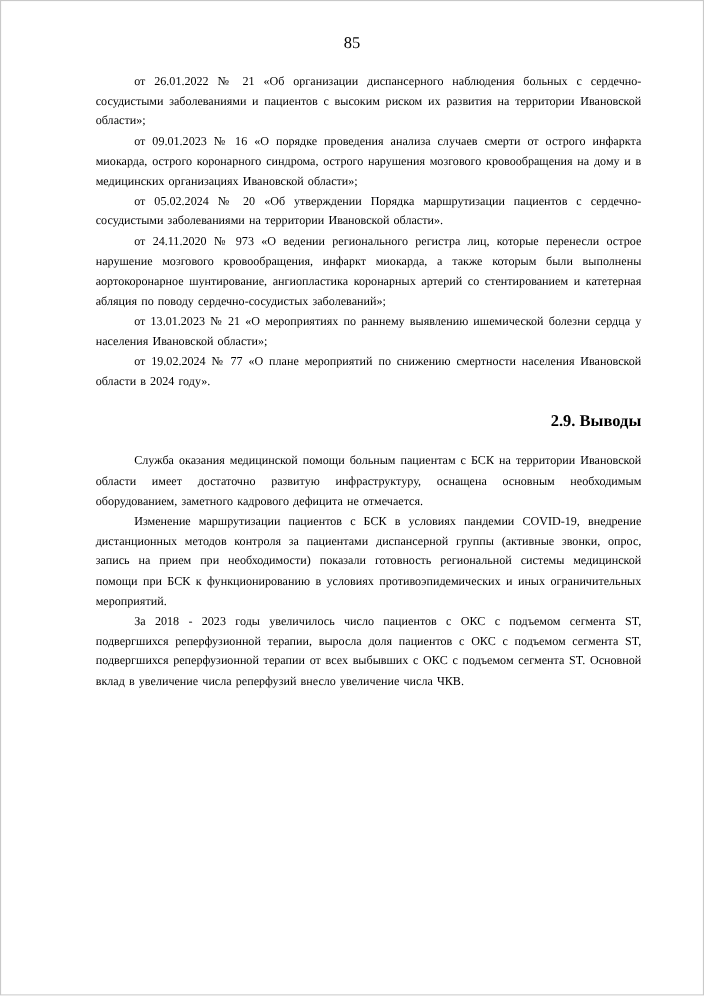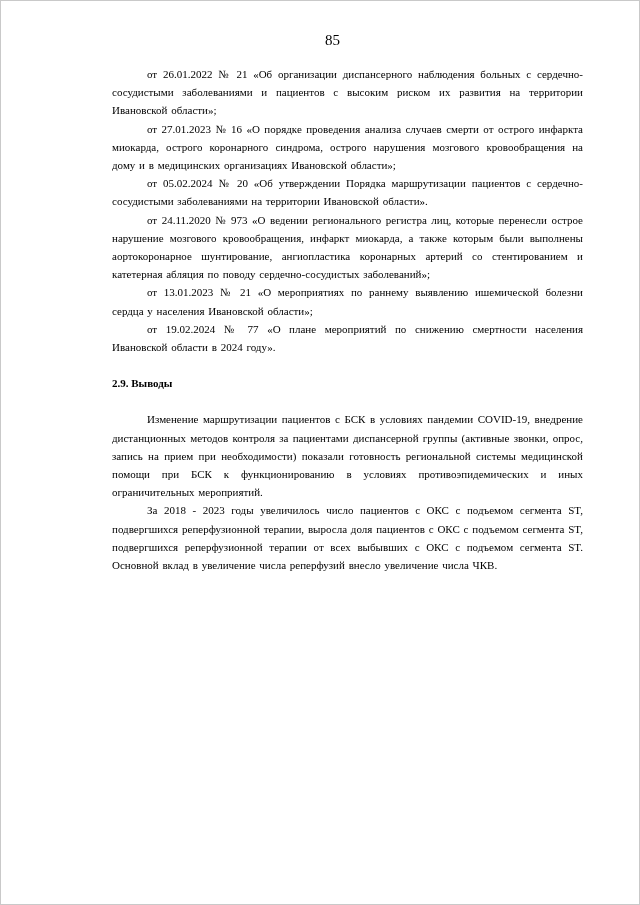--- a/index.html
+++ b/index.html
@@ -8,21 +8,21 @@
     background: #ededed;
   }
   .page {
     position: relative;
     width: 640px;
     height: 905px;
     margin: 0 auto;
     background: #ffffff;
     border: 1px solid #c9c9c9;
     box-sizing: border-box;
-    padding: 30px 56px 0 111px;
+    padding: 30px 56px 0 86px;
     font-family: "Liberation Serif", "DejaVu Serif", serif;
     color: #000000;
     overflow: hidden;
   }
   .page-number {
     margin-left: -86px;   
     margin-right: -56px;
     text-align: center;
     font-size: 15px;
     line-height: 18px;
@@ -30,39 +30,40 @@
   }
   p.para {
     margin: 0;
     text-indent: 35px;
     text-align: justify;
     font-size: 11px;
     line-height: 18.2px;
     word-spacing: 1px;
   }
   h2.section-heading {
-    font-size: 11px;
+    font-size: 15px;
     line-height: 18.2px;
     font-weight: bold;
-    text-align: left;
+    text-align: right;
     margin: 18px 0 18px 0;
   }
 </style>
 </head>
 <body>
 
 <div class="page">
 
   <div class="page-number">85</div>
 
   <p class="para">от 26.01.2022 № 21 «Об организации диспансерного наблюдения больных с сердечно-сосудистыми заболеваниями и пациентов с высоким риском их развития на территории Ивановской области»;</p>
-  <p class="para">от 27.01.2023 № 16 «О порядке проведения анализа случаев смерти от острого инфаркта миокарда, острого коронарного синдрома, острого нарушения мозгового кровообращения на дому и в медицинских организациях Ивановской области»;</p>
+  <p class="para">от 09.01.2023 № 16 «О порядке проведения анализа случаев смерти от острого инфаркта миокарда, острого коронарного синдрома, острого нарушения мозгового кровообращения на дому и в медицинских организациях Ивановской области»;</p>
   <p class="para">от 05.02.2024 № 20 «Об утверждении Порядка маршрутизации пациентов с сердечно-сосудистыми заболеваниями на территории Ивановской области».</p>
   <p class="para">от 24.11.2020 № 973 «О ведении регионального регистра лиц, которые перенесли острое нарушение мозгового кровообращения, инфаркт миокарда, а также которым были выполнены аортокоронарное шунтирование, ангиопластика коронарных артерий со стентированием и катетерная абляция по поводу сердечно-сосудистых заболеваний»;</p>
   <p class="para">от 13.01.2023 № 21 «О мероприятиях по раннему выявлению ишемической болезни сердца у населения Ивановской области»;</p>
   <p class="para">от 19.02.2024 № 77 «О плане мероприятий по снижению смертности населения Ивановской области в 2024 году».</p>
 
   <h2 class="section-heading">2.9. Выводы</h2>
 
+  <p class="para">Служба оказания медицинской помощи больным пациентам с БСК на территории Ивановской области имеет достаточно развитую инфраструктуру, оснащена основным необходимым оборудованием, заметного кадрового дефицита не отмечается.</p>
   <p class="para">Изменение маршрутизации пациентов с БСК в условиях пандемии COVID-19, внедрение дистанционных методов контроля за пациентами диспансерной группы (активные звонки, опрос, запись на прием при необходимости) показали готовность региональной системы медицинской помощи при БСК к функционированию в условиях противоэпидемических и иных ограничительных мероприятий.</p>
   <p class="para">За 2018 - 2023 годы увеличилось число пациентов с ОКС с подъемом сегмента ST, подвергшихся реперфузионной терапии, выросла доля пациентов с ОКС с подъемом сегмента ST, подвергшихся реперфузионной терапии от всех выбывших с ОКС с подъемом сегмента ST. Основной вклад в увеличение числа реперфузий внесло увеличение числа ЧКВ.</p>
 
 </div>
 
 </body></html>

